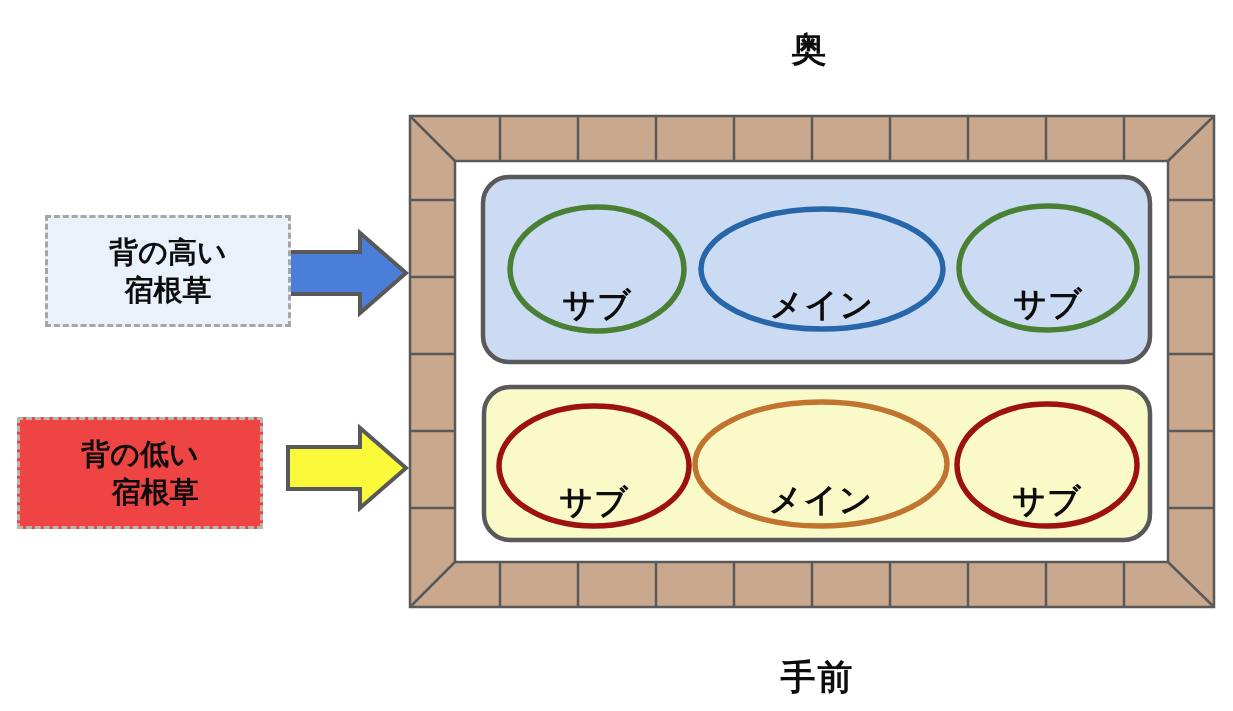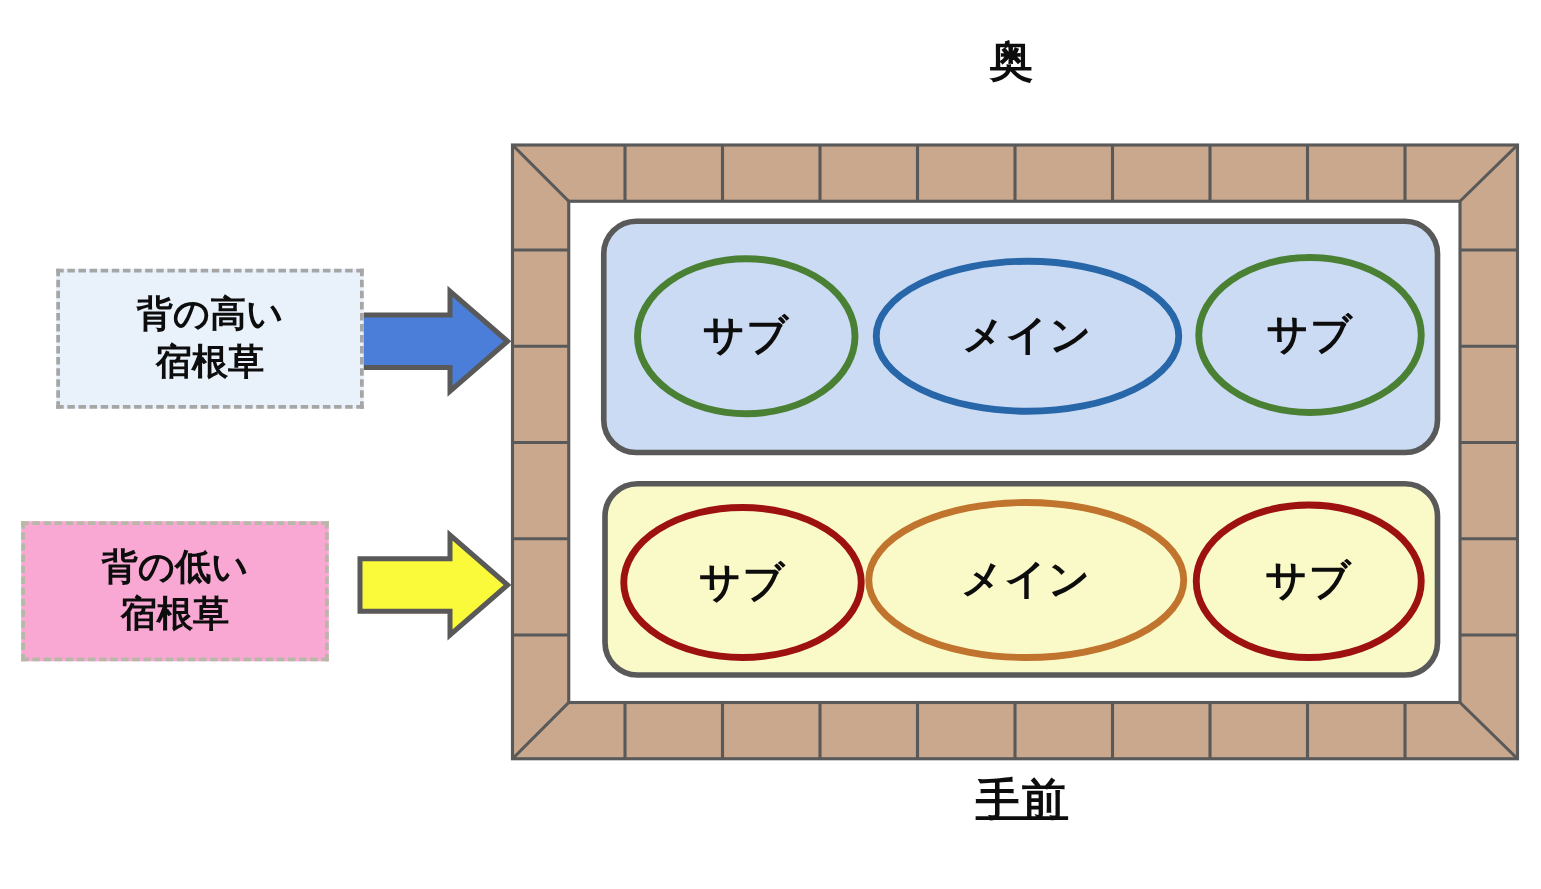--- a/index.html
+++ b/index.html
@@ -16,47 +16,48 @@
   .stage svg { position: absolute; left: 0; top: 0; }
 
   .orient-label {
     position: absolute;
     text-align: center;
     font-size: 35px;
     letter-spacing: 2px;
     color: #0d0d0d;
   }
   .orient-back  { left: 735px; top: 26px;  width: 150px; }
-  .orient-front { left: 735px; top: 616px; width: 165px; text-decoration: underline; }
+  .orient-front { left: 735px; top: 654px; width: 165px; }
 
   .legend-box {
     position: absolute;
     left: 17px;
     width: 240px;
     height: 106px;
     border: 3px dashed #a6a6a6;
     display: flex;
     align-items: center;
     justify-content: center;
     text-align: center;
     font-size: 29px;
     line-height: 1.32;
     white-space: pre-line;
     color: #0d0d0d;
   }
   .legend-box.tall  { top: 215px; background: #e9f2fb; margin-left: 28px; }
-  .legend-box.short { top: 417px; background: #f9a8d4; border-color: #b8b8a8; }
+  .legend-box.short { top: 417px; background: #ef4444; border-color: #b8b8a8; text-align: right; }
 
   .plant-label {
     position: absolute;
     transform: translate(-50%, -50%);
     font-size: 33px;
     letter-spacing: 1px;
     white-space: nowrap;
     color: #0d0d0d;
+    margin-top: 36px;
   }
   .p00 { left: 597px;  top: 269px; }
   .p01 { left: 822px;  top: 269px; }
   .p02 { left: 1048px; top: 268px; }
   .p10 { left: 594px;  top: 466px; }
   .p11 { left: 821px;  top: 464px; }
   .p12 { left: 1047px; top: 465px; }
 </style>
 </head>
 <body>

